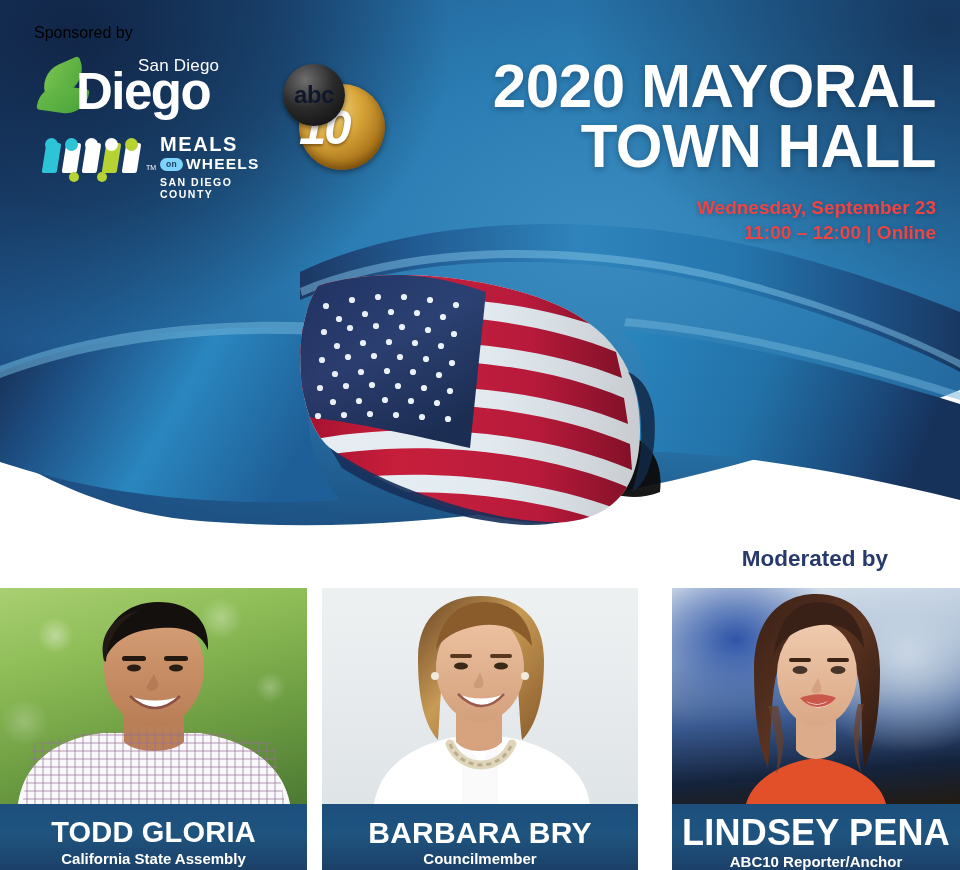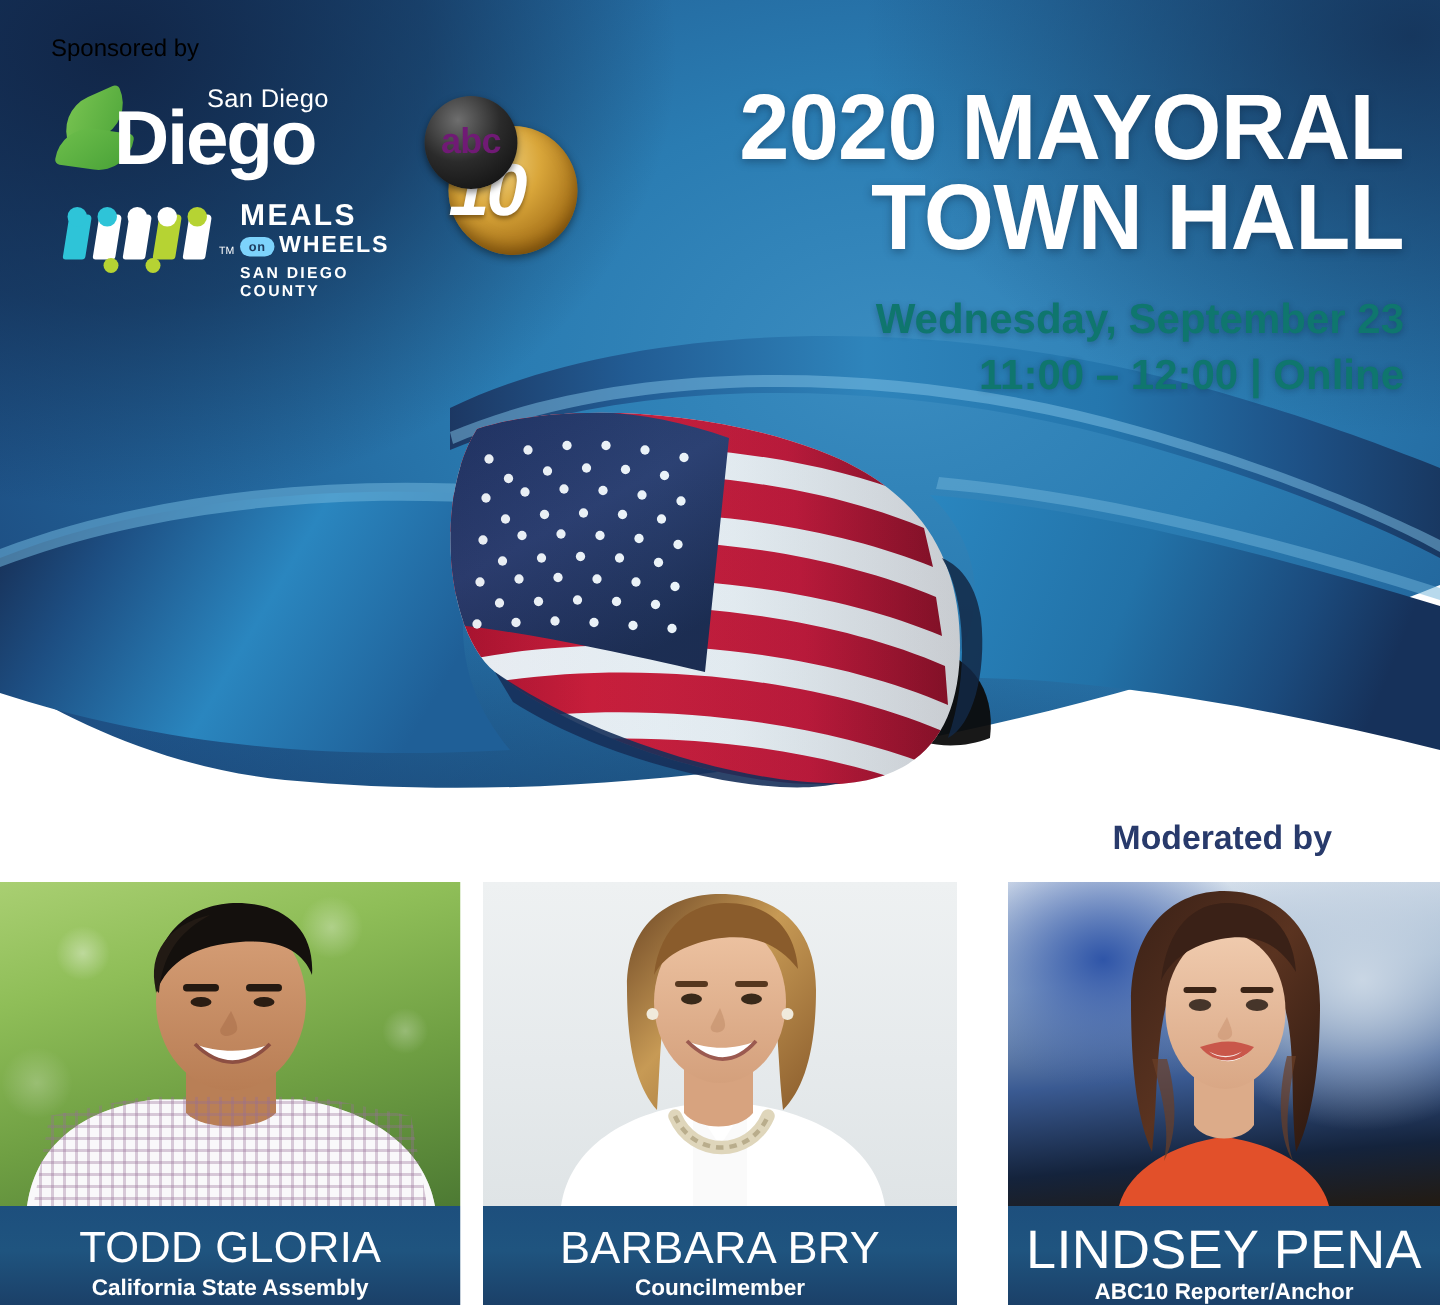--- a/index.html
+++ b/index.html
@@ -28,21 +28,21 @@
     position:absolute;right:24px;top:56px;width:560px;text-align:right;z-index:8;
   }
   .title-line{
     color:#ffffff;font-weight:bold;font-size:62px;line-height:.96;
     letter-spacing:-0.5px;font-family:"Liberation Sans",sans-serif;
     text-shadow:0 2px 6px rgba(10,25,50,.35);
     transform:scaleX(.97);transform-origin:right center;white-space:nowrap;
   }
   .title-line.l2{font-size:62px;}
   .subtitle{
-    margin-top:20px;color:#0f766e;font-size:28px;font-weight:bold;line-height:1.32;
+    margin-top:20px;color:#ef4444;font-size:19px;font-weight:bold;line-height:1.32;
     text-shadow:0 1px 4px rgba(10,25,50,.30);
   }
   
   .sponsor{position:absolute;left:34px;top:24px;z-index:8;}
   .logo-row{position:relative;margin-top:8px;width:360px;height:160px;}
   
   .oasis{position:absolute;left:4px;top:6px;width:220px;height:70px;}
   .leaf{position:absolute;background:#5fb947;}
   .leaf-a{
     left:2px;top:8px;width:46px;height:28px;
@@ -89,40 +89,40 @@
     color:#ffffff;font-size:49px;font-weight:bold;font-style:italic;
     line-height:86px;letter-spacing:-2px;
     text-shadow:0 2px 3px rgba(70,40,0,.55);
   }
   .abc10-black{
     position:absolute;left:4px;top:0px;width:62px;height:62px;border-radius:50%;
     background:radial-gradient(circle at 36% 26%, #6e6e6e 0%, #2b2b2b 46%, #0a0a0a 100%);
     box-shadow:0 2px 5px rgba(0,0,0,.5);
   }
   .abc10-abc{
-    position:absolute;left:4px;top:0px;width:62px;height:62px;color:#701a75;
+    position:absolute;left:4px;top:0px;width:62px;height:62px;color:#0f172a;
     font-size:24px;font-weight:bold;line-height:62px;text-align:center;letter-spacing:-.5px;
   }
   
   .moderated{
     position:absolute;right:72px;top:546px;color:#283a6b;font-size:22.5px;font-weight:bold;z-index:9;
   }
   
   .panels{position:absolute;left:0;top:588px;width:960px;height:282px;}
   .panel{position:absolute;top:0;height:282px;overflow:hidden;}
   .p1{left:0;width:307px;}
   .p2{left:322px;width:316px;}
   .p3{left:672px;width:288px;}
   .photo{position:absolute;left:0;top:0;right:0;height:216px;overflow:hidden;}
   .namebar{
     position:absolute;left:0;right:0;bottom:0;height:66px;
     background:linear-gradient(180deg,#1d4f7d 0%,#1f547f 45%,#1b4068 100%);
     display:flex;flex-direction:column;align-items:center;justify-content:center;
   }
-  .nb-name{color:#ffffff;font-size:30px;font-weight:normal;letter-spacing:.2px;line-height:1.02;margin-top:10px;}
+  .nb-name{color:#ffffff;font-size:30px;font-weight:bold;letter-spacing:.2px;line-height:1.02;margin-top:10px;}
   .nb-role{color:#ffffff;font-size:15px;font-weight:bold;margin-top:3px;line-height:1;}
   .p1 .nb-name{font-size:29px;}
   .p2 .nb-name{font-size:30px;}
   .p3 .nb-name{font-size:36px;text-align:right;}
   
   .ph-bg{position:absolute;inset:0;}
   .ph-green{
     background:
       radial-gradient(circle 26px at 18% 22%, rgba(255,255,255,.38), rgba(255,255,255,0) 70%),
       radial-gradient(circle 30px at 72% 14%, rgba(255,255,255,.30), rgba(255,255,255,0) 70%),

